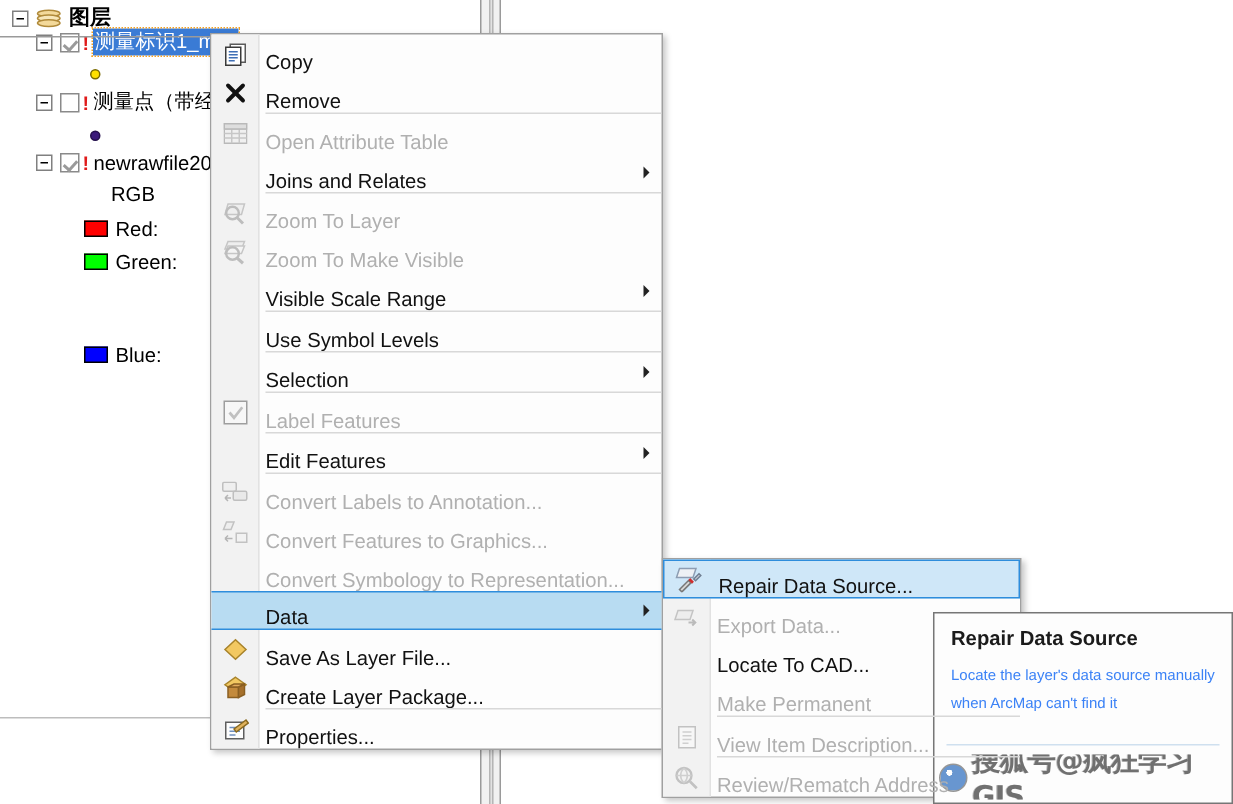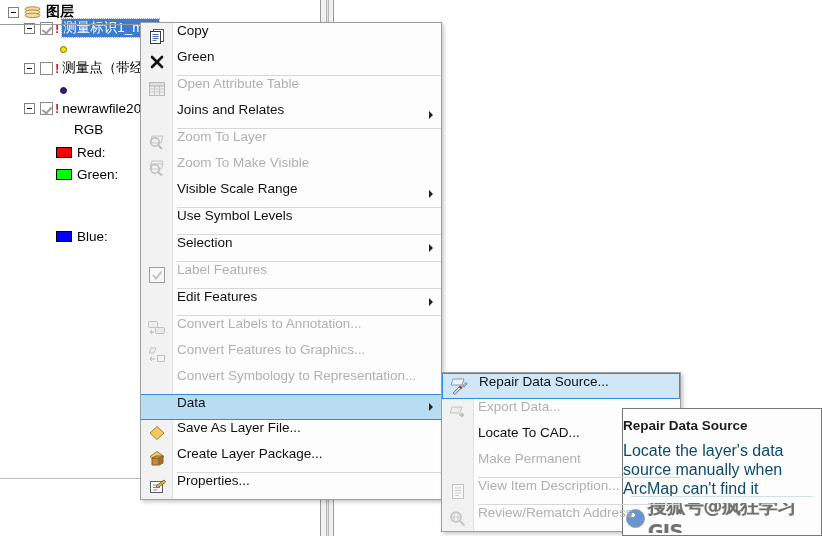--- a/index.html
+++ b/index.html
@@ -148,21 +148,21 @@
   .menu .gutter {
     position: absolute;
     left: 0; top: 0; bottom: 0;
     width: 32px;
     background: #f2f2f2;
     border-right: 1px solid #e2e2e2;
   }
   .mi {
     position: relative;
     display: flex;
-    align-items: flex-start;
+    align-items: flex-end;
     height: 26px;
     font-size: 13.5px;
     color: #111111;
     padding-left: 36px;
     white-space: nowrap;
     z-index: 2;
   }
   .mi.disabled { color: #b0b0b0; }
   .mi.hl {
     background: #b8dcf2;
@@ -203,31 +203,31 @@
   #menu-sub  { left: 441px; top: 372px; width: 240px; }
 
   
   #tooltip {
     position: absolute;
     left: 622px; top: 408px;
     width: 200px; height: 128px;
     background: #fdfdfd;
     border: 1px solid #767676;
     box-shadow: 2px 2px 3px rgba(0,0,0,.18);
-    padding: 9px 11px 0 0;
+    padding: 9px 11px 0 11px;
   }
   #tooltip .tt-title {
     font-size: 13.5px;
     font-weight: bold;
     color: #1b1b1b;
     margin-bottom: 8px;
   }
   #tooltip .tt-body {
-    font-size: 16px;
-    color: #0c4a6e;
+    font-size: 10px;
+    color: #3b82f6;
     line-height: 19px;
   }
   #tooltip .tt-rule {
     position: absolute;
     left: 8px; right: 8px; bottom: 38px;
     height: 1px; background: #cfe0ef;
   }
   
   #watermark {
     position: absolute;
@@ -350,21 +350,21 @@
 
     <div class="mi">
       <span class="ico">
         <svg width="16" height="16" viewBox="0 0 16 16">
           <g stroke="#111" stroke-width="2.6" stroke-linecap="round">
             <line x1="3" y1="3" x2="13" y2="13"></line>
               <line x1="13" y1="3" x2="3" y2="13"></line>
           </g>
         </svg>
       </span>
-      <span>Green</span>
+      <span>Remove</span>
     </div>
     <div class="sep"></div>
 
     <div class="mi disabled">
       <span class="ico">
         <svg width="16" height="14" viewBox="0 0 16 14">
           <rect x="0.5" y="0.5" width="15" height="13" fill="#f0f0f0" stroke="#b9b9b9"></rect>
           <g stroke="#c7c7c7">
               <line x1="0.5" y1="4" x2="15.5" y2="4"></line>
               <line x1="0.5" y1="7" x2="15.5" y2="7"></line>

